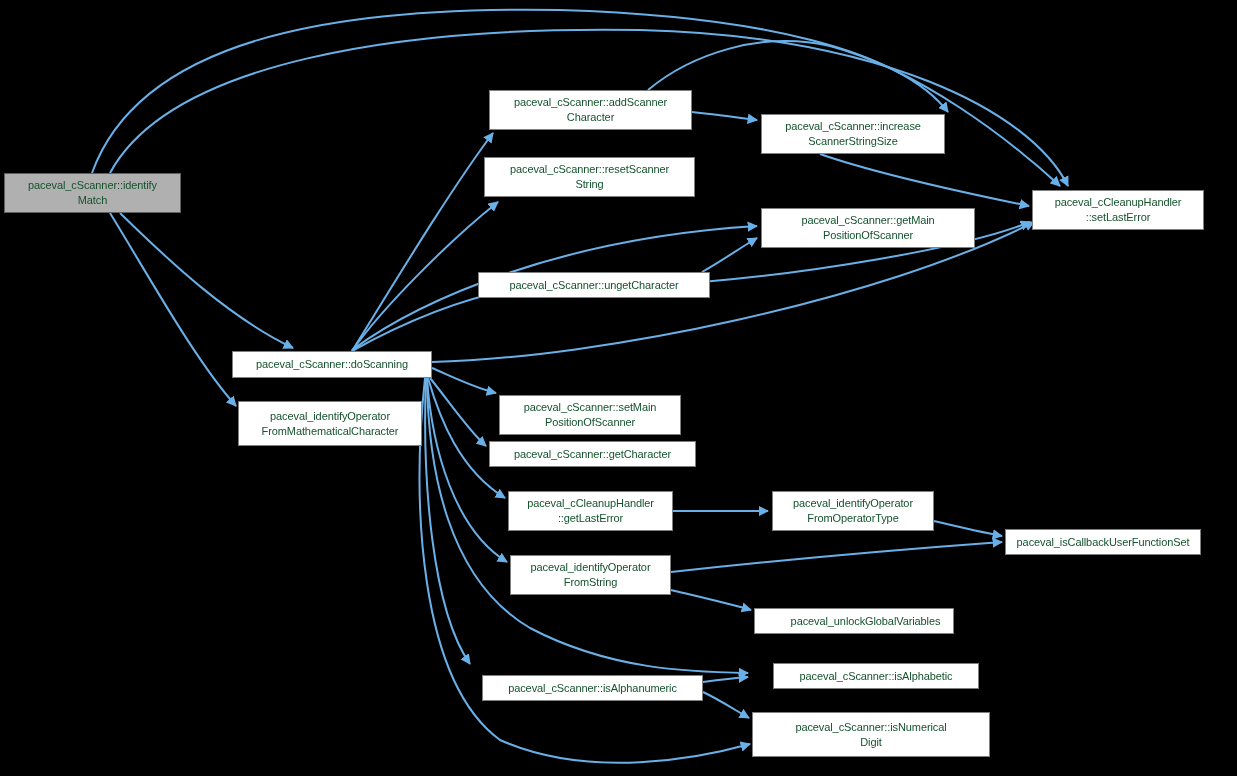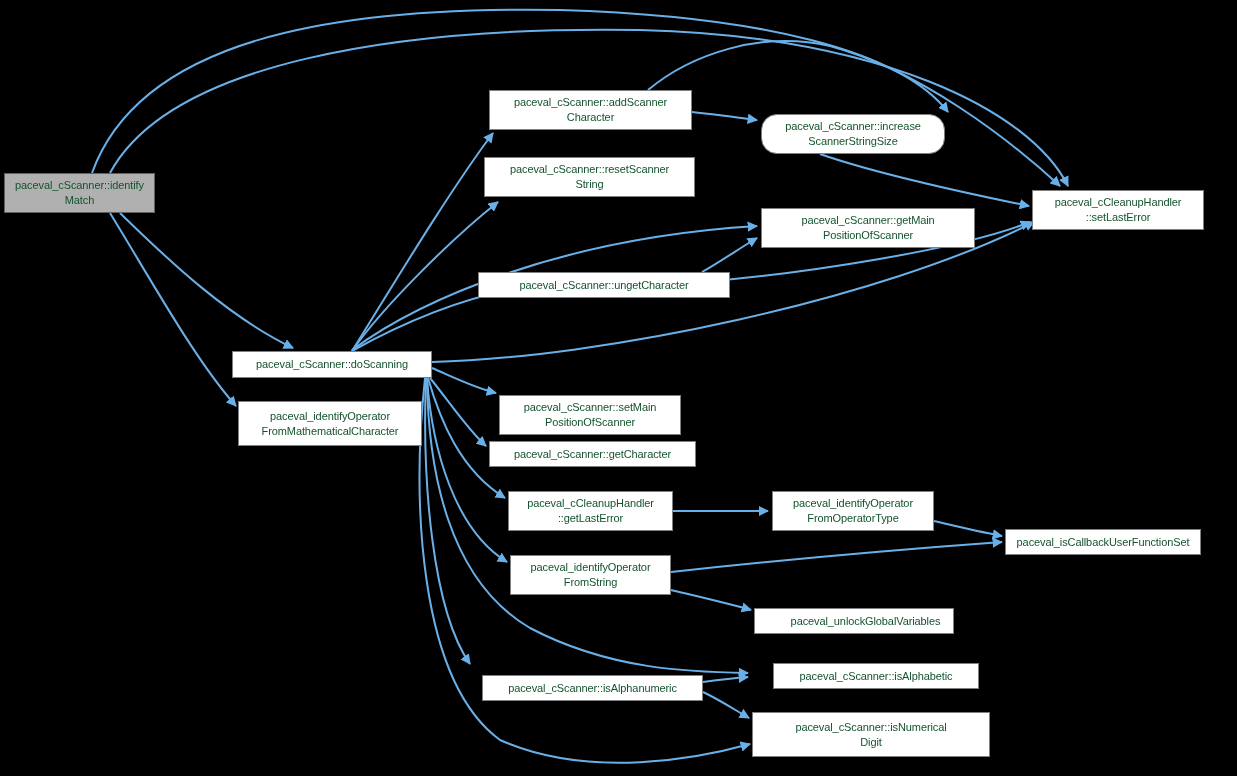--- a/index.html
+++ b/index.html
@@ -87,33 +87,33 @@
         <path d="M 673,511 C 700,511 740,511 768,511" fill="none" stroke="#6ab0e8" stroke-width="2" marker-end="url(#arrow)"></path>
         <path d="M 934,521 C 955,526 980,532 1002,536" fill="none" stroke="#6ab0e8" stroke-width="2" marker-end="url(#arrow)"></path>
         <path d="M 671,572 C 780,560 920,548 1002,542" fill="none" stroke="#6ab0e8" stroke-width="2" marker-end="url(#arrow)"></path>
         <path d="M 671,590 C 700,597 730,604 751,610" fill="none" stroke="#6ab0e8" stroke-width="2" marker-end="url(#arrow)"></path>
         <path d="M 703,682 C 718,680 735,678 748,677" fill="none" stroke="#6ab0e8" stroke-width="2" marker-end="url(#arrow)"></path>
         <path d="M 703,692 C 720,700 735,710 749,718" fill="none" stroke="#6ab0e8" stroke-width="2" marker-end="url(#arrow)"></path>
       </g>
   </svg>
 
   <div id="nodes">
-      <div class="node root" style="left: 4px; top: 173px; width: 151px; height: 40px;"><span class="lbl">paceval_cScanner::identify
+      <div class="node root" style="left: 4px; top: 173px; width: 177px; height: 40px;"><span class="lbl">paceval_cScanner::identify
 Match</span></div>
       <div class="node" style="left: 489px; top: 90px; width: 203px; height: 40px;"><span class="lbl">paceval_cScanner::addScanner
 Character</span></div>
-      <div class="node" style="left: 761px; top: 114px; width: 184px; height: 40px; border-radius: 16px;"><span class="lbl">paceval_cScanner::increase
+      <div class="node" style="left: 761px; top: 114px; width: 184px; height: 40px;"><span class="lbl">paceval_cScanner::increase
 ScannerStringSize</span></div>
       <div class="node" style="left: 1032px; top: 190px; width: 172px; height: 40px;"><span class="lbl">paceval_cCleanupHandler
 ::setLastError</span></div>
       <div class="node" style="left: 484px; top: 157px; width: 211px; height: 40px;"><span class="lbl">paceval_cScanner::resetScanner
 String</span></div>
       <div class="node" style="left: 761px; top: 208px; width: 214px; height: 40px;"><span class="lbl">paceval_cScanner::getMain
 PositionOfScanner</span></div>
-      <div class="node" style="left: 478px; top: 272px; width: 252px; height: 26px;"><span class="lbl">paceval_cScanner::ungetCharacter</span></div>
+      <div class="node" style="left: 478px; top: 272px; width: 232px; height: 26px;"><span class="lbl">paceval_cScanner::ungetCharacter</span></div>
       <div class="node" style="left: 232px; top: 351px; width: 200px; height: 27px;"><span class="lbl">paceval_cScanner::doScanning</span></div>
       <div class="node" style="left: 238px; top: 401px; width: 184px; height: 45px;"><span class="lbl">paceval_identifyOperator
 FromMathematicalCharacter</span></div>
       <div class="node" style="left: 499px; top: 395px; width: 182px; height: 40px;"><span class="lbl">paceval_cScanner::setMain
 PositionOfScanner</span></div>
       <div class="node" style="left: 489px; top: 441px; width: 207px; height: 26px;"><span class="lbl">paceval_cScanner::getCharacter</span></div>
       <div class="node" style="left: 508px; top: 491px; width: 165px; height: 40px;"><span class="lbl">paceval_cCleanupHandler
 ::getLastError</span></div>
       <div class="node" style="left: 772px; top: 491px; width: 162px; height: 40px;"><span class="lbl">paceval_identifyOperator
 FromOperatorType</span></div>

